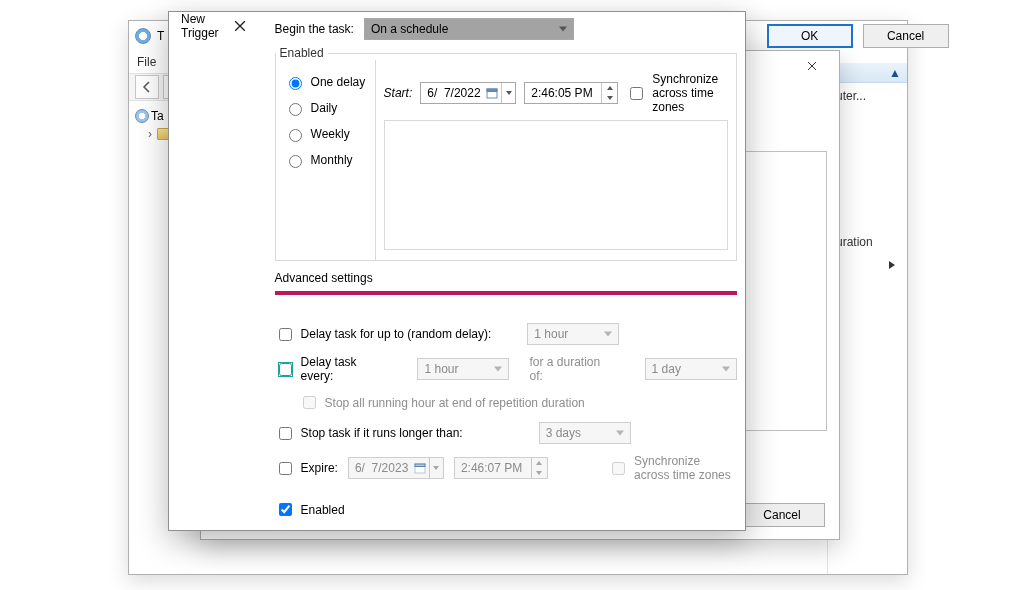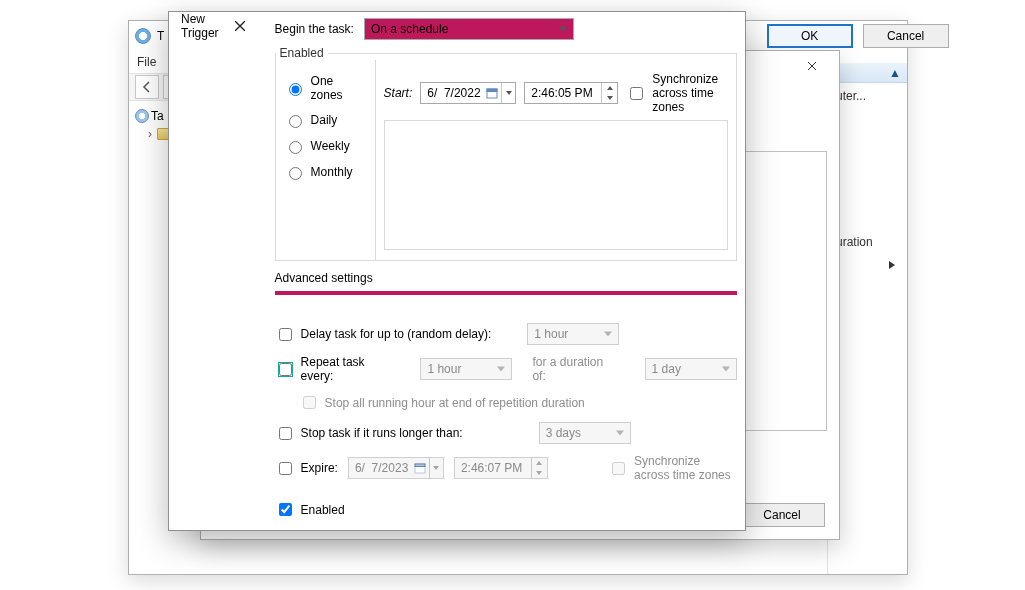--- a/index.html
+++ b/index.html
@@ -54,21 +54,21 @@
     display:flex; 
   }
   .dlg-title { height:28px; display:flex; align-items:center; padding:0 8px 0 12px;}
   .dlg-title .spacer{flex:1;}
   .dlg-title .close{width:34px;height:22px;display:flex;align-items:center;justify-content:center;cursor:pointer;}
   .dlg-title .close svg{width:10px;height:10px;stroke:#222;stroke-width:1.3;}
   .dlg-body{flex:1;padding:6px 14px 0 14px;}
 
   .row{display:flex;align-items:center;gap:10px;margin-bottom:6px;}
   select.begin, select.gen {
-    width:210px;height:22px;background:#be185d;border:1px solid #a8a8a8;padding:0 18px 0 6px;
+    width:210px;height:22px;background:#a3a3a3;border:1px solid #a8a8a8;padding:0 18px 0 6px;
     -webkit-appearance:none;appearance:none;position:relative;
   }
   .sel-wrap{position:relative;display:inline-block;}
   .sel-wrap::after{content:"";position:absolute;right:7px;top:50%;width:0;height:0;border-left:4px solid transparent;border-right:4px solid transparent;border-top:5px solid #555;transform:translateY(-50%);}
   .sel-wrap.small select{width:92px;}
   .sel-wrap.disabled::after{border-top-color:#b4b4b4;}
   .sel-wrap.disabled select{color:#8a8a8a;background:#f6f6f6;border-color:#cfcfcf;}
 
   fieldset.settings{border:1px solid #d9d9d9;border-radius:0;margin:2px 0 10px 0;padding:0;}
   fieldset.settings legend{padding:0 4px;color:#333;}
@@ -216,21 +216,21 @@
         </select>
       </span>
     </div>
 
     <fieldset class="settings">
       <legend>Enabled</legend>
       <div class="settings-body">
         <div class="freq" style="border-right:1px solid #d9d9d9;">
           <label>
               <input type="radio" name="freq" checked="" style="">
-              <span>One zones</span>
+              <span>One delay</span>
             </label>
           <label>
               <input type="radio" name="freq" style="">
               <span>Daily</span>
             </label>
           <label>
               <input type="radio" name="freq" style="">
               <span>Weekly</span>
             </label>
           <label>
@@ -275,21 +275,21 @@
         <label class="chk">
             <input type="checkbox" style="">
             <span>Delay task for up to (random delay):</span>
           </label>
         <span class="sel-wrap small disabled"><select class="smallsel"><option>1 hour</option></select></span>
       </div>
 
       <div class="line">
         <label class="chk teal">
             <input type="checkbox" style="">
-            <span>Repeat task every:</span>
+            <span>Delay task every:</span>
           </label>
         <span class="sel-wrap small disabled"><select class="smallsel"><option>1 hour</option></select></span>
         <span style="flex:1"></span>
         <span class="lbl disabled">for a duration of:</span>
         <span class="sel-wrap small disabled"><select class="smallsel"><option>1 day</option></select></span>
       </div>
 
       <div class="line indent">
         <label class="chk disabled">
             <input type="checkbox" disabled="" style="">

